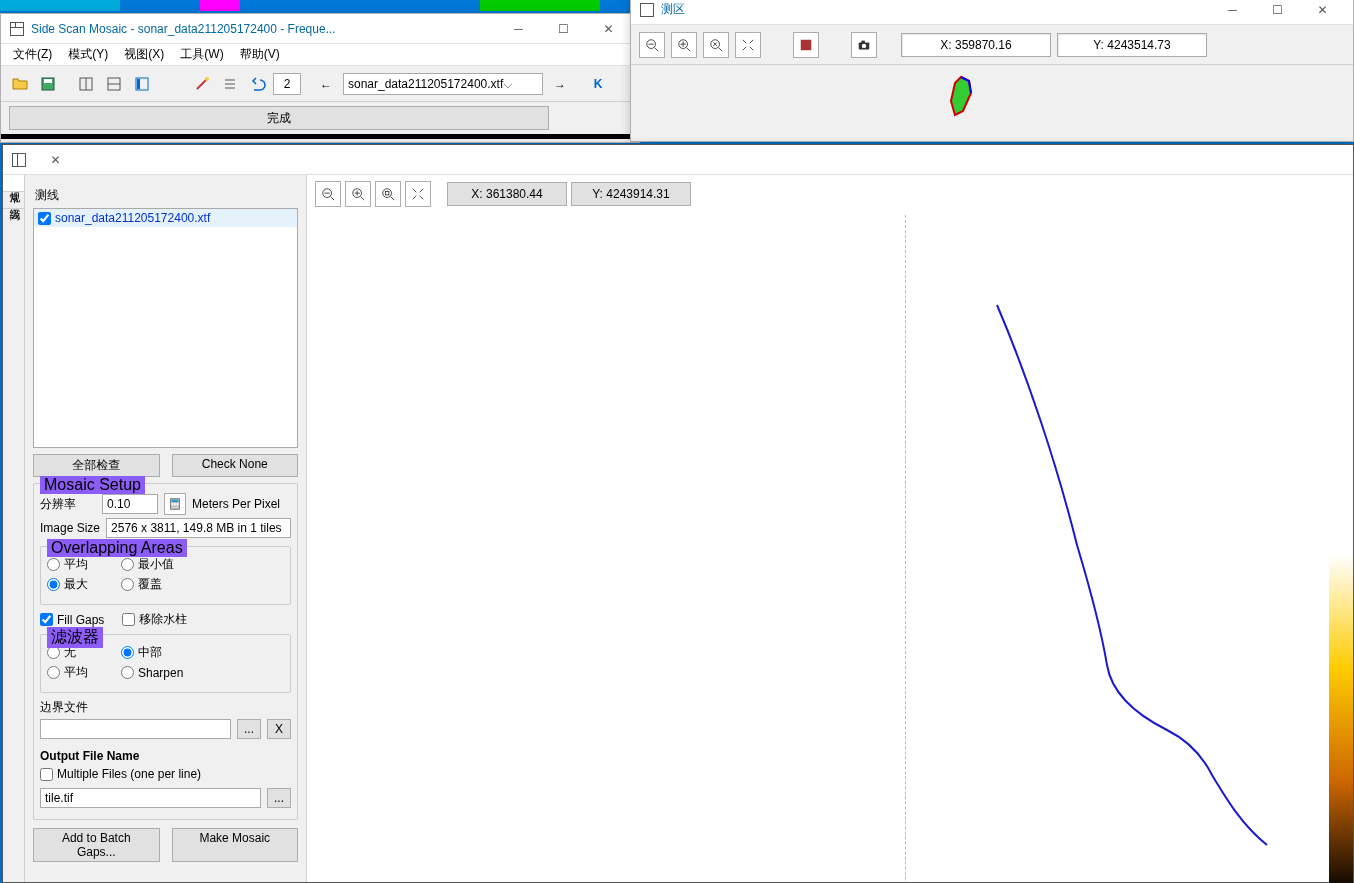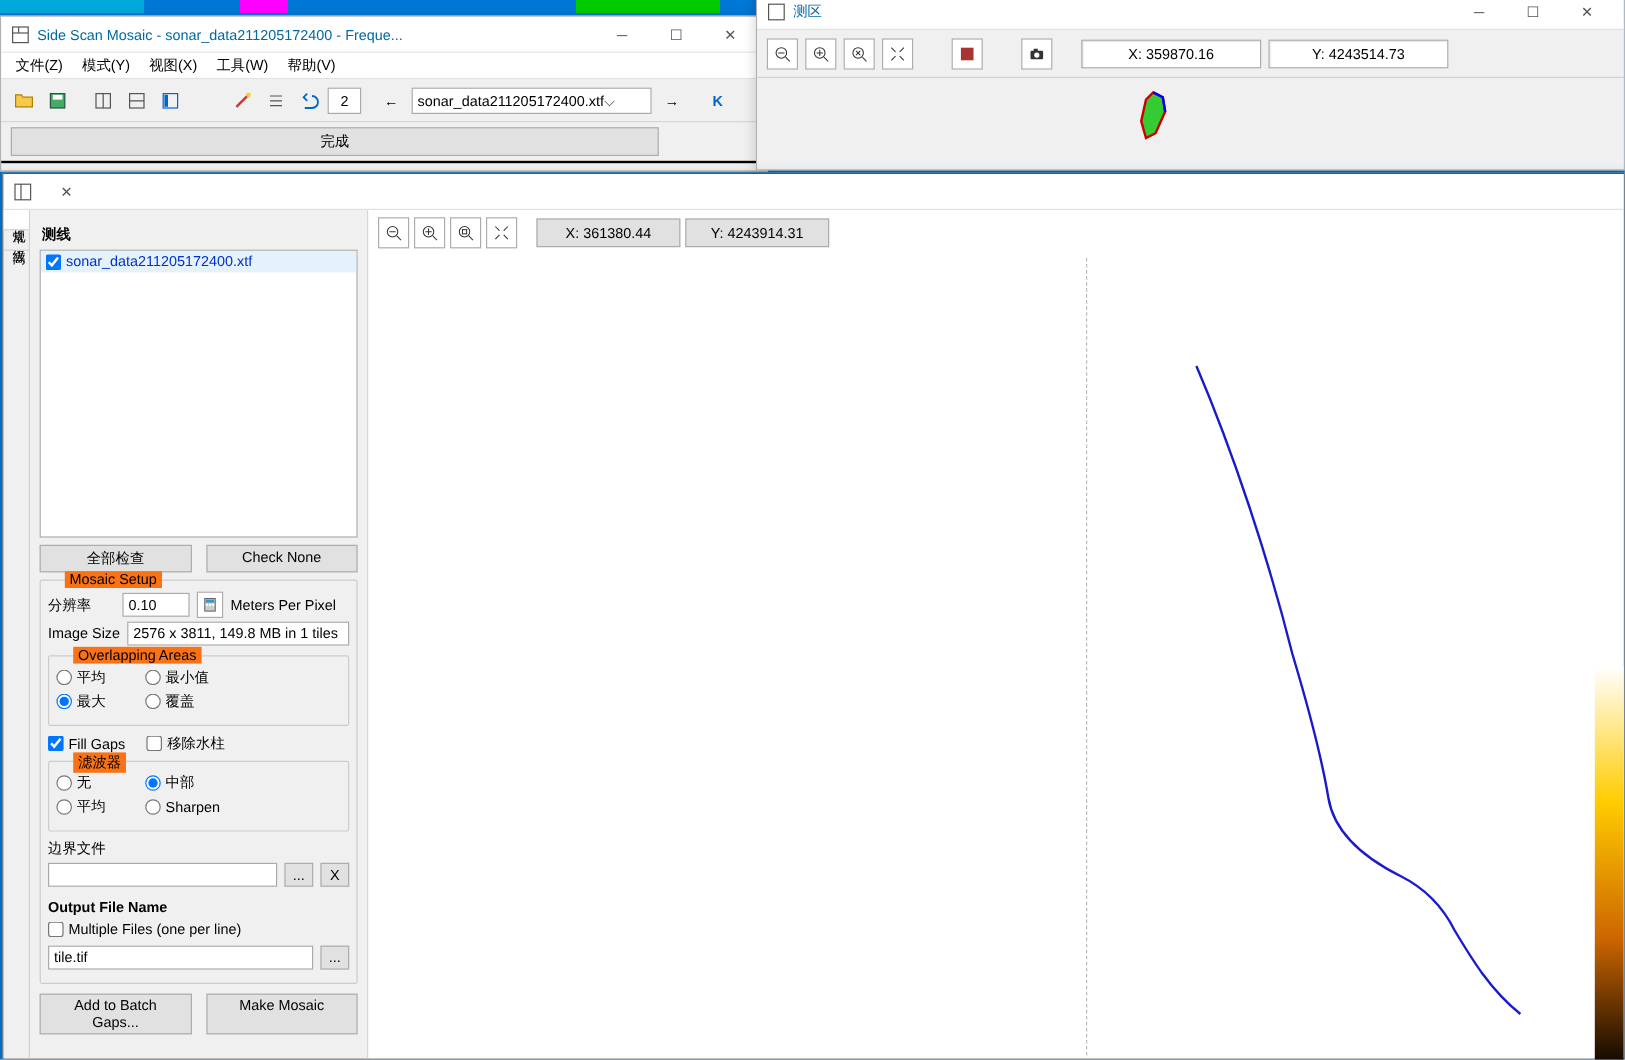--- a/index.html
+++ b/index.html
@@ -19,47 +19,47 @@
 
 
 .toolbar { height: 36px; background: #f0f0f0; display: flex; align-items: center; padding: 4px 6px; gap: 2px; border-bottom: 1px solid #d0d0d0; }
 .tbtn { width: 26px; height: 26px; display: inline-flex; align-items:center; justify-content:center; border:1px solid transparent; cursor:pointer; }
 .tsep { width: 8px; }
 .tbtn svg { width:16px; height:16px; }
 .fileselect { height:22px; width:200px; border:1px solid #aaa; background:#fff; display:flex; align-items:center; padding:0 4px; margin:0 2px; }
 .fileselect span { flex:1; }
 .fileselect .dd { color:#555; }
 
-.finishbar { padding:4px 8px; background:#f0f0f0; border-bottom:2px solid #000000; }
+.finishbar { padding:4px 8px; background:#f0f0f0; border-bottom:5px solid #000000; }
 .finishbtn { width:540px; height:24px; border:1px solid #adadad; background:#e1e1e1; text-align:center; line-height:22px; cursor:pointer; }
 
 
 .tinput { width:28px; height:22px; border:1px solid #aaa; background:#fff; text-align:center; line-height:20px; }
 
 
 #mosaic { left:2px; top:144px; width:1352px; height:739px; background:#fff; border:1px solid #555; }
 #mosaic .titlebar { background:#fff; }
 .mosaic-body { display:flex; height:calc(100% - 30px); }
 .vtab-strip { width:22px; background:#f0f0f0; border-right:1px solid #d0d0d0; display:flex; flex-direction:column; }
 .vtab { writing-mode: vertical-rl; text-orientation: upright; padding:8px 2px; border-bottom:1px solid #d0d0d0; cursor:pointer; font-size:11px; }
 .vtab.active { background:#fff; }
 
 .sidepanel { width:282px; background:#f0f0f0; border-right:1px solid #d0d0d0; padding:8px 8px; overflow:auto; }
-.sidepanel h4 { font-weight:bold; margin:4px 2px; }
+.sidepanel h4 { font-weight:normal; margin:4px 2px; }
 .filelist { background:#fff; border:1px solid #aaa; height:240px; overflow:auto; }
 .fileitem { display:flex; align-items:center; padding:2px 4px; background:#e5f1fb; cursor:pointer; }
 .fileitem input { margin-right:4px; }
 .fileitem span { color:#0033cc; }
 
 .btn { border:1px solid #adadad; background:#e1e1e1; padding:2px 8px; min-width:60px; text-align:center; cursor:pointer; display:inline-block; }
 .btnrow { display:flex; gap:12px; margin:6px 0; }
 .btnrow .btn { flex:1; }
 
 .group { border:1px solid #ccc; padding:6px 6px 8px; margin:6px 0; border-radius:2px; position:relative; }
-.group > legend { position:absolute; top:-8px; left:20px; background:#f97316; padding:0 4px; font-size:12px; }
+.group > legend { position:absolute; top:-8px; left:6px; background:#8b5cf6; padding:0 4px; font-size:16px; }
 .row { display:flex; align-items:center; gap:6px; margin:3px 0; }
 .row label { min-width:56px; }
 .txtbox { border:1px solid #aaa; background:#fff; height:20px; padding:0 4px; }
 .txtbox.sm { width:56px; }
 .txtbox.lg { flex:1; }
 
 .radio, .check { display:inline-flex; align-items:center; gap:4px; margin-right:12px; cursor:pointer; }
 .radio input, .check input { margin:0; }
 
 .canvas-area { flex:1; position:relative; background:#fff; }

